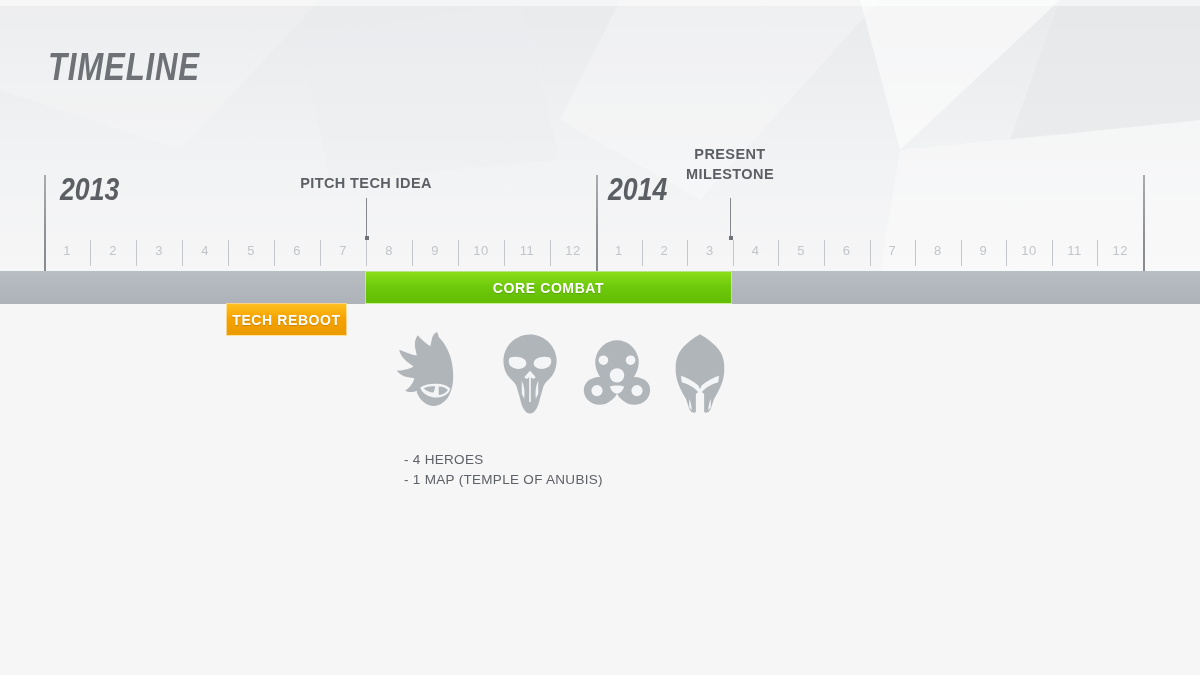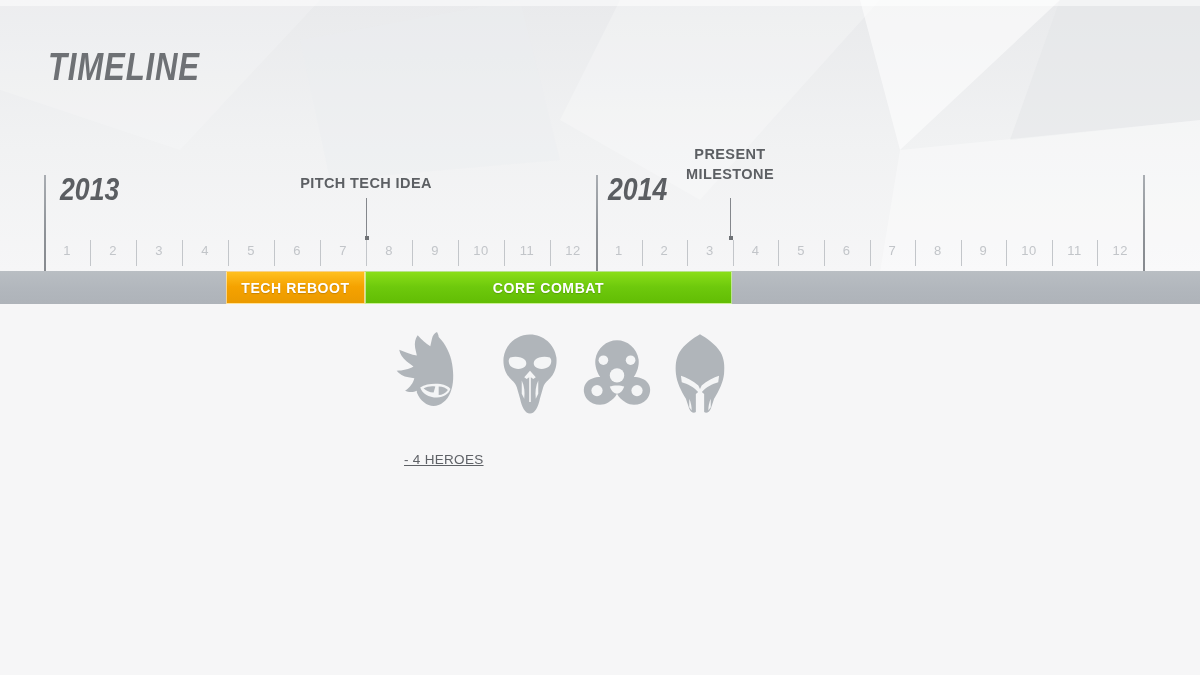--- a/index.html
+++ b/index.html
@@ -177,21 +177,21 @@
   
   .notes {
     position: absolute;
     left: 404px;
     top: 450px;
     font-size: 13.5px;
     color: #5e6166;
     letter-spacing: 0.3px;
     line-height: 20px;
   }
-  .note-line { white-space: nowrap; text-decoration: underline; }
+  .note-line { white-space: nowrap; }
 </style>
 </head>
 <body>
 
 <div id="stage">
 
   <div class="bg-layer">
     <div class="bg-band"></div>
     <div class="bg-lower"></div>
     <svg width="1200" height="675" style="position:absolute;left:0;top:0;">
@@ -260,21 +260,21 @@
         <div class="month-tick" style="left: 1006.25px;"></div>
         <div class="month-num" style="left: 1029.04px;">10</div>
         <div class="month-tick" style="left: 1051.83px;"></div>
         <div class="month-num" style="left: 1074.62px;">11</div>
         <div class="month-tick" style="left: 1097.42px;"></div>
         <div class="month-num" style="left: 1120.21px;">12</div>
       </div>
 
     <div class="track"></div>
 
-    <div class="phase" id="phase-0" style="left:226px;width:139px;background:linear-gradient(180deg,#ffc01f 0%,#f5a200 48%,#eb9a00 100%);">
+    <div class="phase" id="phase-0" style="left:226px;width:121px;background:linear-gradient(180deg,#ffc01f 0%,#f5a200 48%,#eb9a00 100%);margin-top:32px;">
       <span class="phase-label">TECH REBOOT</span>
     </div>
     <div class="phase" id="phase-1" style="left:365px;width:367px;background:linear-gradient(180deg,#8ade18 0%,#6ec90c 48%,#62bd04 100%);">
       <span class="phase-label">CORE COMBAT</span>
     </div>
 
     <div class="marker-label" style="left:366px;top:173px;">PITCH TECH IDEA</div>
     <div class="marker-line" style="left:366px;top:198px;height:42px;"></div>
     <div class="marker-dot" style="left:366px;top:236px;"></div>
 
@@ -364,15 +364,16 @@
           <path d="M22 80 C24 84 25 90 25 94 L22 90 Z"></path>
           <path d="M48 80 C46 84 45 90 45 94 L48 90 Z"></path>
         </g>
       </svg>
     </div>
 
   </div>
 
   <div class="notes">
     <div class="note-line">- 4 HEROES</div>
+    <div class="note-line">- 1 MAP (TEMPLE OF ANUBIS)</div>
   </div>
 
 </div>
 
 </body></html>

